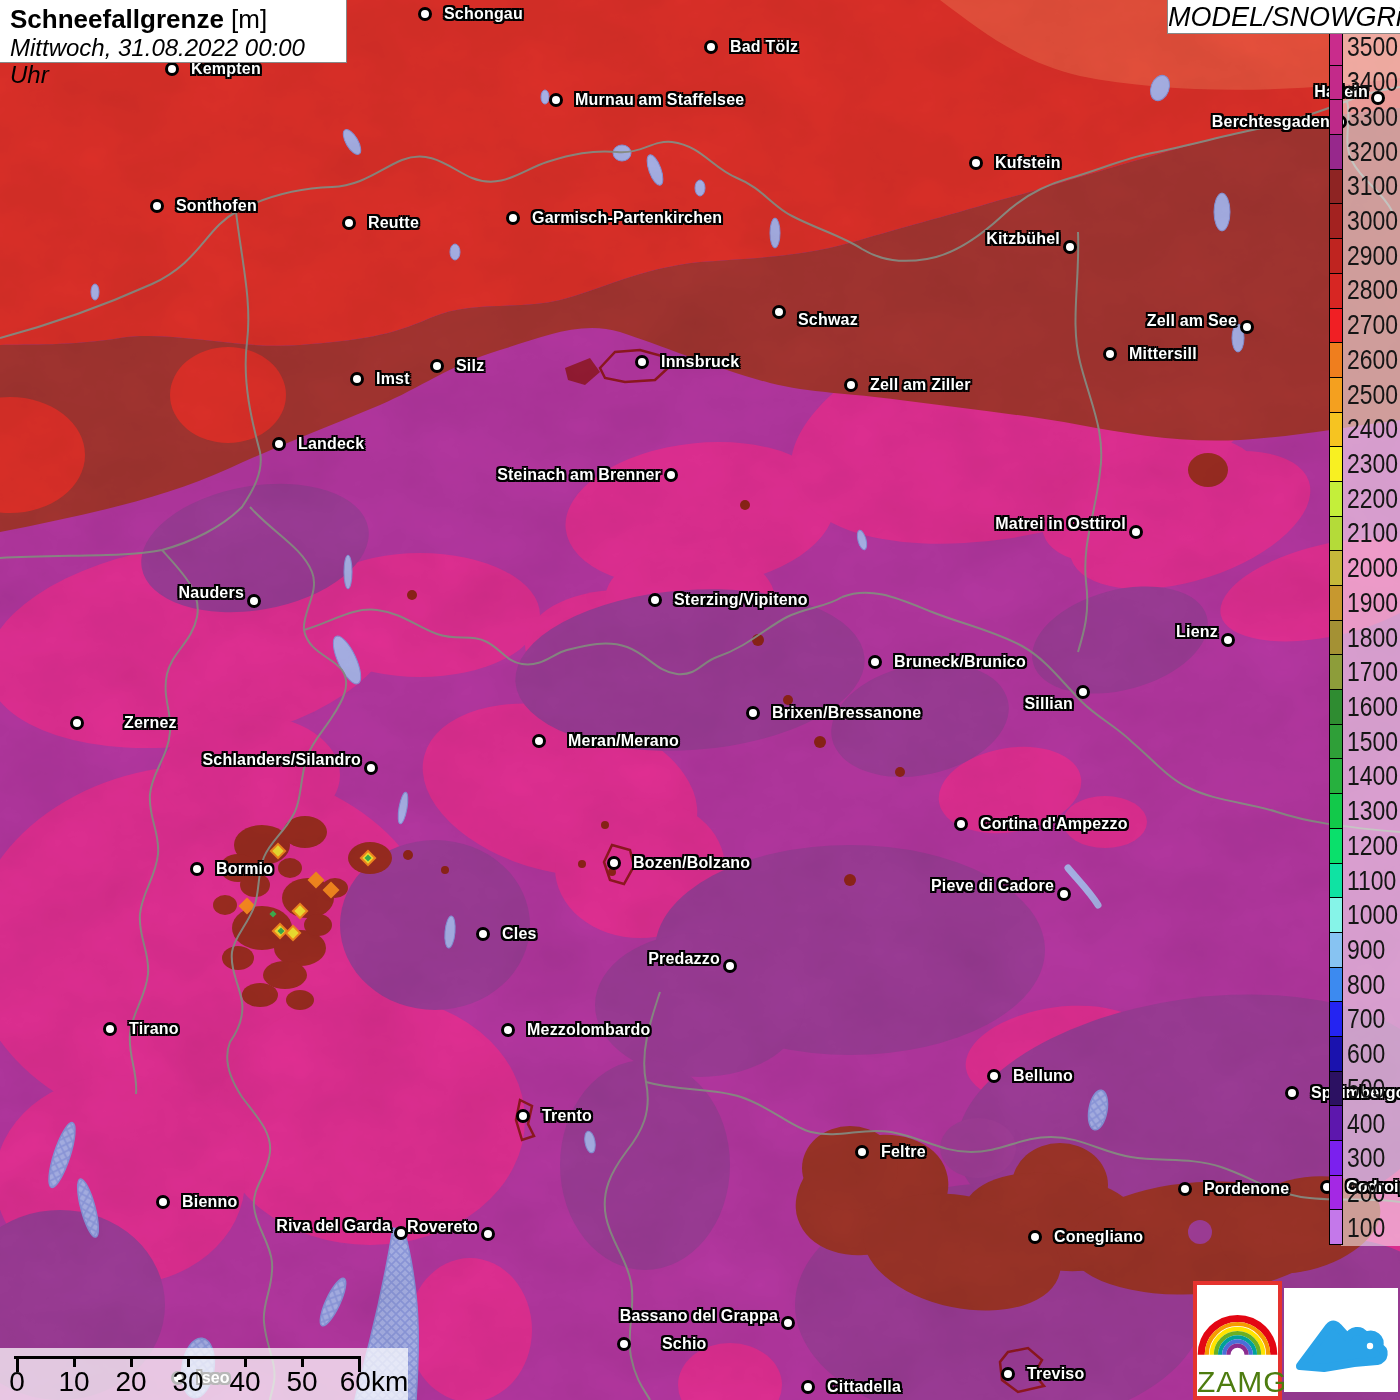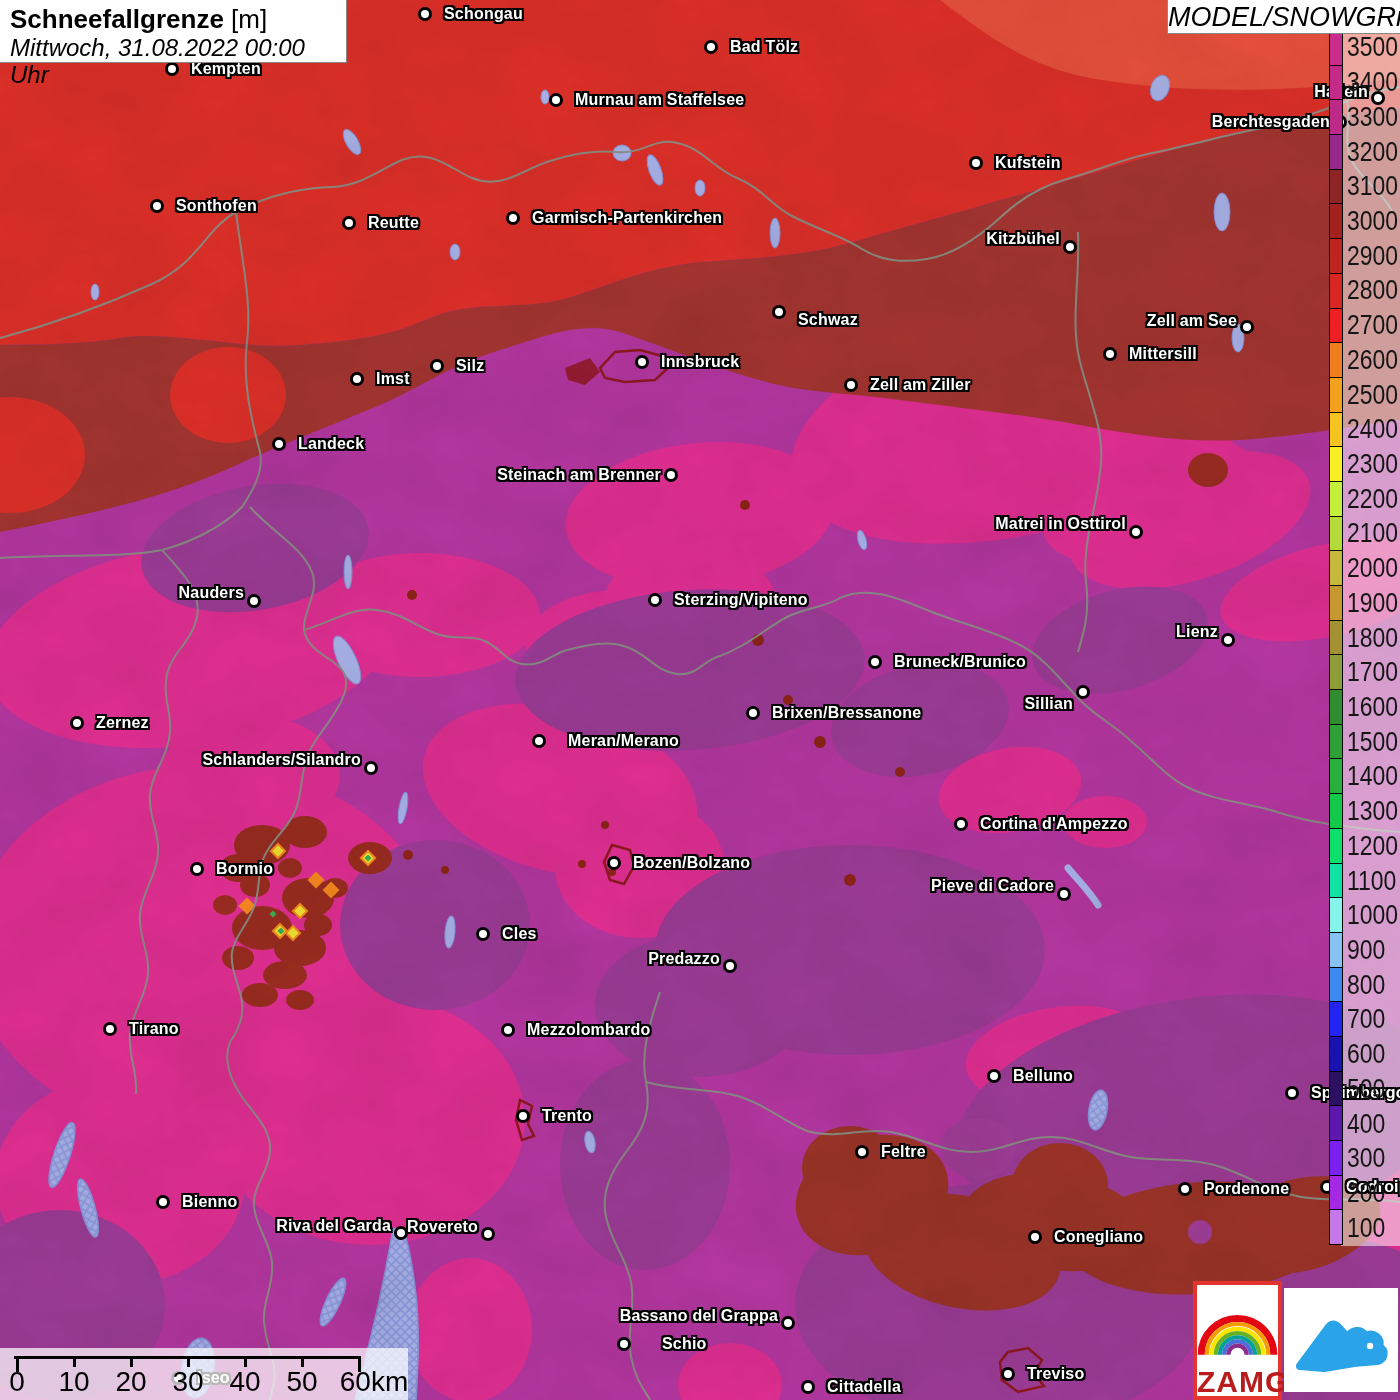--- a/index.html
+++ b/index.html
@@ -46,21 +46,21 @@
   
   #scalebar{position:absolute;left:0;top:1348px;width:408px;height:52px;z-index:50;
             background:rgba(255,255,255,.72);}
   #sb-line{position:absolute;left:14px;top:8px;width:346px;height:3px;background:#000;}
   .sb-tick{position:absolute;top:8px;width:3px;background:#000;}
   .sb-num{position:absolute;top:18px;font-size:28px;color:#000;transform:translateX(-50%);}
 
   
   #zamg-logo{position:absolute;left:1193px;top:1281px;width:89px;height:119px;background:#fff;
              border:4px solid #e5332e;box-sizing:border-box;z-index:50;text-align:center;}
-  #zamg-text{font-weight:bold;font-size:30px;color:#b91c1c;letter-spacing:1px;line-height:30px;}
+  #zamg-text{font-weight:normal;font-size:30px;color:#4d7c0f;letter-spacing:1px;line-height:30px;}
   #blue-logo{position:absolute;left:1284px;top:1288px;width:114px;height:104px;background:#fff;
              z-index:50;}
 </style>
 </head>
 <body>
 
 <div id="stage">
 
   <svg id="map" width="1400" height="1400" viewBox="0 0 1400 1400">
     <defs>
@@ -383,21 +383,21 @@
       <div class="city side-right" style="left: 875px; top: 662px;">
         <span class="dot"></span>
         <span class="lbl" style="top: 0px;">Bruneck/Brunico</span>
       </div>
       <div class="city side-left" style="left: 1083px; top: 692px;">
         <span class="dot"></span>
         <span class="lbl" style="top: 12px;">Sillian</span>
       </div>
       <div class="city side-right" style="left: 77px; top: 723px;">
         <span class="dot"></span>
-        <span class="lbl" style="top: 0px;">Zernez</span>
+        <span class="lbl" style="top: 0px; margin-left: 28px;">Zernez</span>
       </div>
       <div class="city side-right" style="left: 753px; top: 713px;">
         <span class="dot"></span>
         <span class="lbl" style="top: 0px;">Brixen/Bressanone</span>
       </div>
       <div class="city side-right" style="left: 539px; top: 741px;">
         <span class="dot"></span>
         <span class="lbl" style="top: 0px; margin-left: 10px;">Meran/Merano</span>
       </div>
       <div class="city side-left" style="left: 371px; top: 768px;">

